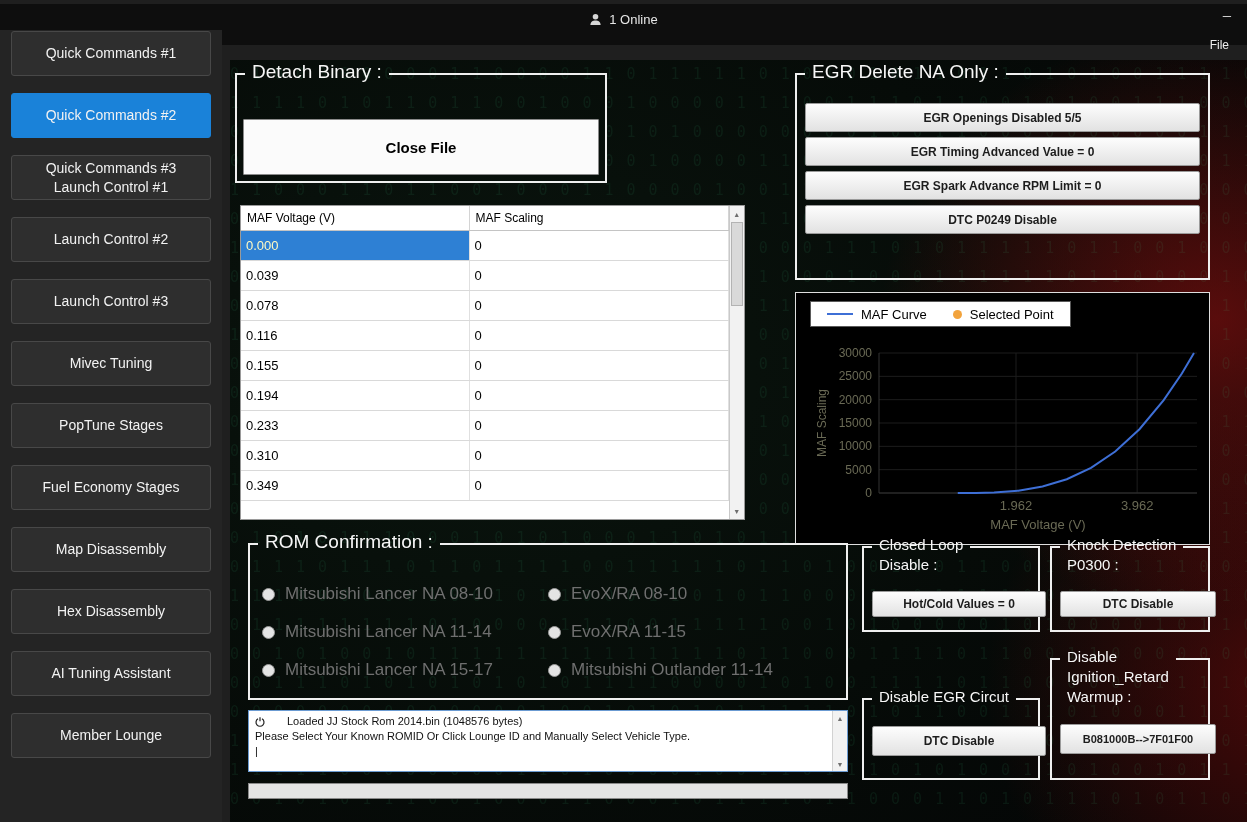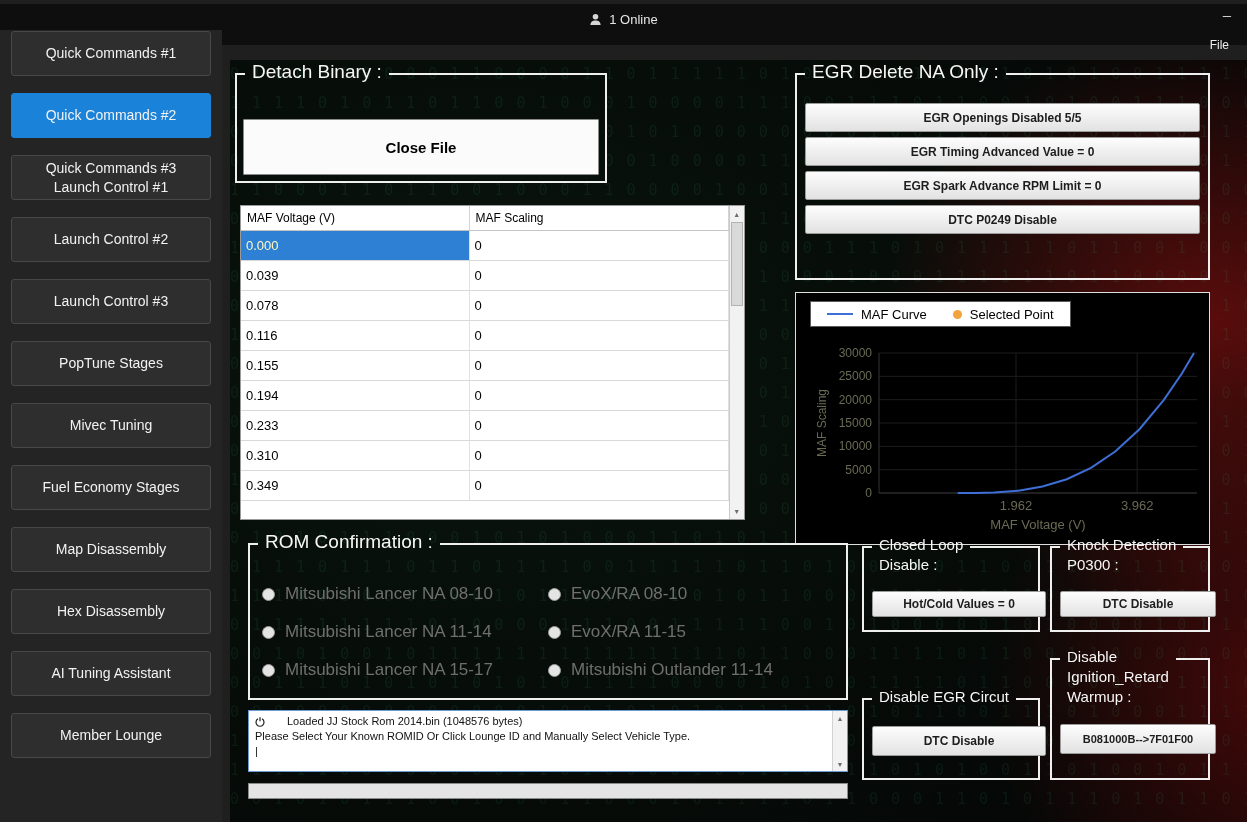--- a/index.html
+++ b/index.html
@@ -107,22 +107,22 @@
   </div>
   <div class="filemenu">File</div>
 
   <div class="sidebar">
       <div class="side-btn">Quick Commands #1</div>
       <div class="side-btn active">Quick Commands #2</div>
       <div class="side-btn">Quick Commands #3
 Launch Control #1</div>
       <div class="side-btn">Launch Control #2</div>
       <div class="side-btn">Launch Control #3</div>
+      <div class="side-btn">Mivec Tuning</div>
       <div class="side-btn">PopTune Stages</div>
-      <div class="side-btn">Mivec Tuning</div>
       <div class="side-btn">Fuel Economy Stages</div>
       <div class="side-btn">Map Disassembly</div>
       <div class="side-btn">Hex Disassembly</div>
       <div class="side-btn">AI Tuning Assistant</div>
       <div class="side-btn">Member Lounge</div>
     </div>
 
   <div class="main">
     <div class="matrix">010000000011000011011111010101011011010100111101
 111101011011001000100001110011101100101001110001

